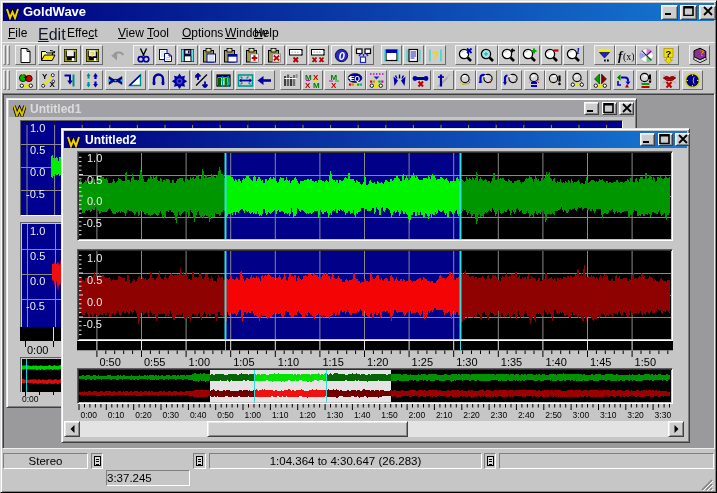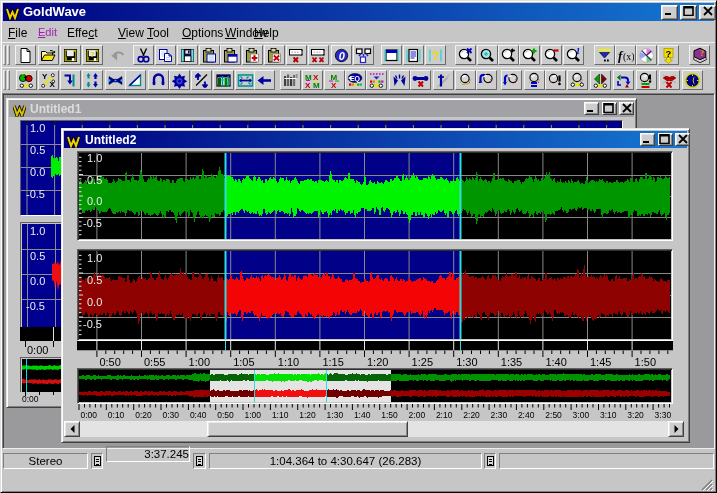--- a/index.html
+++ b/index.html
@@ -24,21 +24,21 @@
         <rect x="1" y="7" width="6" height="2" fill="#000"></rect>
       </svg></div>
 <div class="tbtn" style="left:680px;top:5px;width:17px;height:15px;font-size:9px;text-align:center;line-height:11px;color:#000"><svg width="12" height="10" viewBox="0 0 12 10">
         <rect x="1" y="0.5" width="9" height="9" fill="none" stroke="#000" stroke-width="1.6"></rect>
         <rect x="1" y="0.5" width="9" height="2" fill="#000"></rect>
       </svg></div>
 <div class="tbtn" style="left:699px;top:5px;width:17px;height:15px;font-size:9px;text-align:center;line-height:11px;color:#000"><svg width="12" height="10" viewBox="0 0 12 10">
         <path d="M2 1 L10 9 M10 1 L2 9" stroke="#000" stroke-width="1.8"></path>
       </svg></div>
 <div class="abs" style="left:8px;top:26px;font-size:12px;color:#000"><span style="text-decoration:underline">F</span>ile</div>
-<div class="abs" style="left:38px;top:26px;font-size:11px;color:#a21caf"><span style="text-decoration:underline">E</span>dit</div>
+<div class="abs" style="left:38px;top:26px;font-size:16px;color:#0f172a"><span style="text-decoration:underline">E</span>dit</div>
 <div class="abs" style="left:67px;top:26px;font-size:12px;color:#000">Effe<span style="text-decoration:underline">c</span>t</div>
 <div class="abs" style="left:118px;top:26px;font-size:12px;color:#000"><span style="text-decoration:underline">V</span>iew</div>
 <div class="abs" style="left:147px;top:26px;font-size:12px;color:#000"><span style="text-decoration:underline">T</span>ool</div>
 <div class="abs" style="left:182px;top:26px;font-size:12px;color:#000"><span style="text-decoration:underline">O</span>ptions</div>
 <div class="abs" style="left:225px;top:26px;font-size:12px;color:#000"><span style="text-decoration:underline">W</span>indow</div>
 <div class="abs" style="left:254px;top:26px;font-size:12px;color:#000000"><span style="text-decoration:underline">H</span>elp</div>
 <div class="abs" style="left:2px;top:42px;width:713px;height:25px;border-top:1px solid #efefef;background:#c6c6c6"></div>
 <div class="abs" style="left:2px;top:67px;width:713px;height:26px;border-top:1px solid #efefef;background:#c6c6c6"></div>
 <div class="grip" style="left:3px;top:45px;height:20px"></div>
 <div class="grip" style="left:7px;top:45px;height:20px"></div>
@@ -1113,21 +1113,21 @@
 <div class="abs" style="left:207px;top:421px;width:201px;height:16px;background:#cdcdcd;border:1px solid;border-color:#fff #404040 #404040 #fff;box-shadow:inset 1px 1px 0 #e8e8e8,inset -1px -1px 0 #888"></div>
 <div class="abs" style="left:2px;top:450px;width:713px;height:41px;background:#c6c6c6"></div>
 <div class="abs sunk" style="left:3px;top:453px;width:85px;height:16px;text-align:center;font-size:11.5px;color:#000;line-height:15px;white-space:nowrap;overflow:hidden">Stereo</div>
 <div class="abs sunk" style="left:91px;top:453px;width:12px;height:16px;text-align:center;font-size:11.5px;color:#000;line-height:15px;white-space:nowrap;overflow:hidden">
       <div class="abs" style="width:7px;height:10px;border:1px solid #000;background:#d8d8d8;left:2px;top:2px">
         <div style="margin:1.5px 1px 0;height:1px;background:#000"></div>
         <div style="margin:1.5px 1px 0;height:1px;background:#000"></div>
         <div style="margin:1.5px 1px 0;height:1px;background:#000"></div>
       </div>
     </div>
-<div class="abs sunk" style="left:106px;top:446px;width:84px;height:16px;text-align:right;font-size:11.5px;color:#000;line-height:15px;white-space:nowrap;overflow:hidden">3:37.245</div>
+<div class="abs sunk" style="left:106px;top:470px;width:84px;height:16px;text-align:left;font-size:11.5px;color:#000;line-height:15px;white-space:nowrap;overflow:hidden">3:37.245</div>
 <div class="abs sunk" style="left:193px;top:453px;width:13px;height:16px;text-align:center;font-size:11.5px;color:#000;line-height:15px;white-space:nowrap;overflow:hidden">
       <div class="abs" style="width:7px;height:10px;border:1px solid #000;background:#d8d8d8;left:2px;top:2px">
         <div style="margin:1.5px 1px 0;height:1px;background:#000"></div>
         <div style="margin:1.5px 1px 0;height:1px;background:#000"></div>
         <div style="margin:1.5px 1px 0;height:1px;background:#000"></div>
       </div>
     </div>
 <div class="abs sunk" style="left:209px;top:453px;width:273px;height:16px;text-align:center;font-size:11.5px;color:#000;line-height:15px;white-space:nowrap;overflow:hidden">1:04.364 to 4:30.647 (26.283)</div>
 <div class="abs sunk" style="left:484px;top:453px;width:12px;height:16px;text-align:center;font-size:11.5px;color:#000;line-height:15px;white-space:nowrap;overflow:hidden">
       <div class="abs" style="width:7px;height:10px;border:1px solid #000;background:#d8d8d8;left:2px;top:2px">

